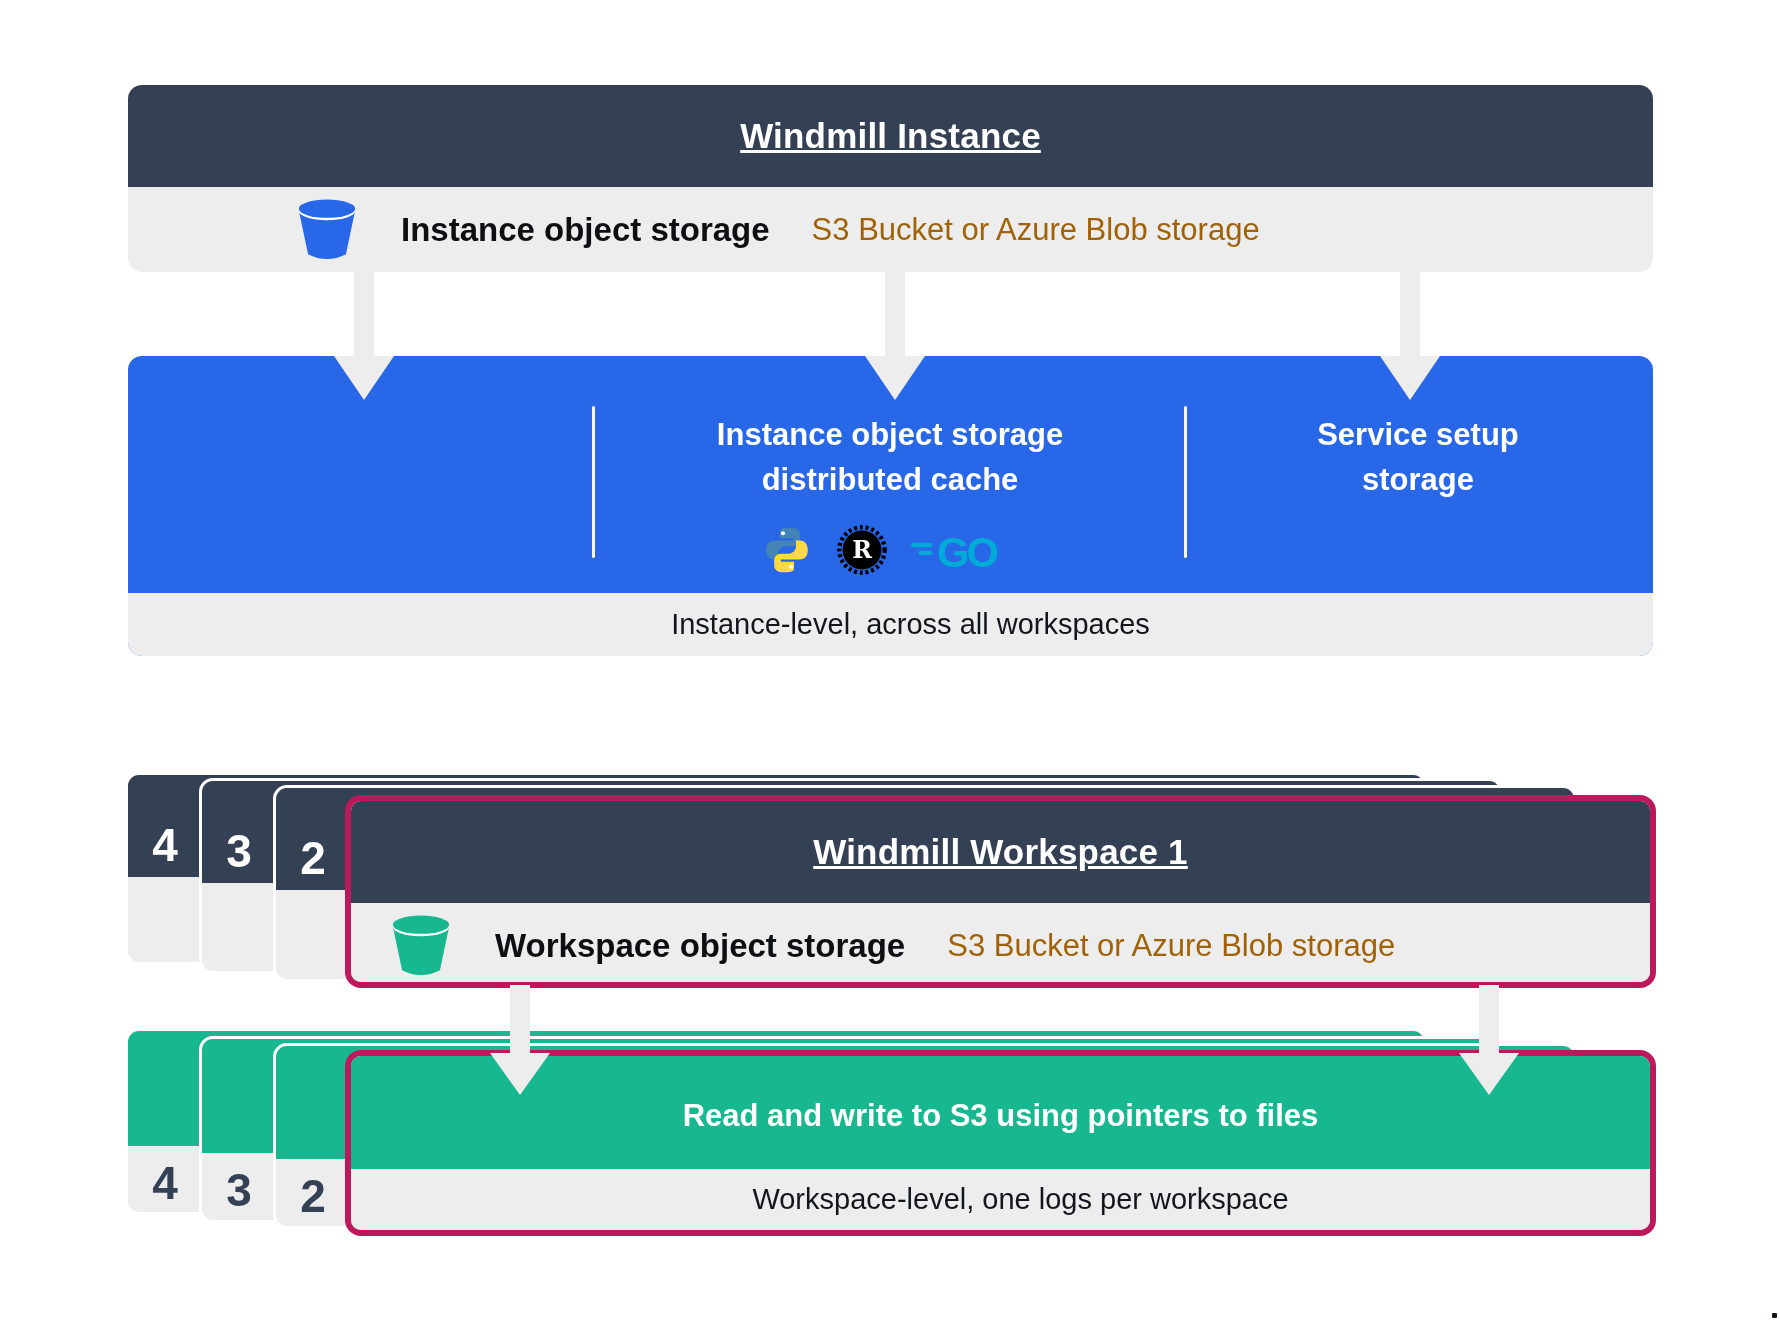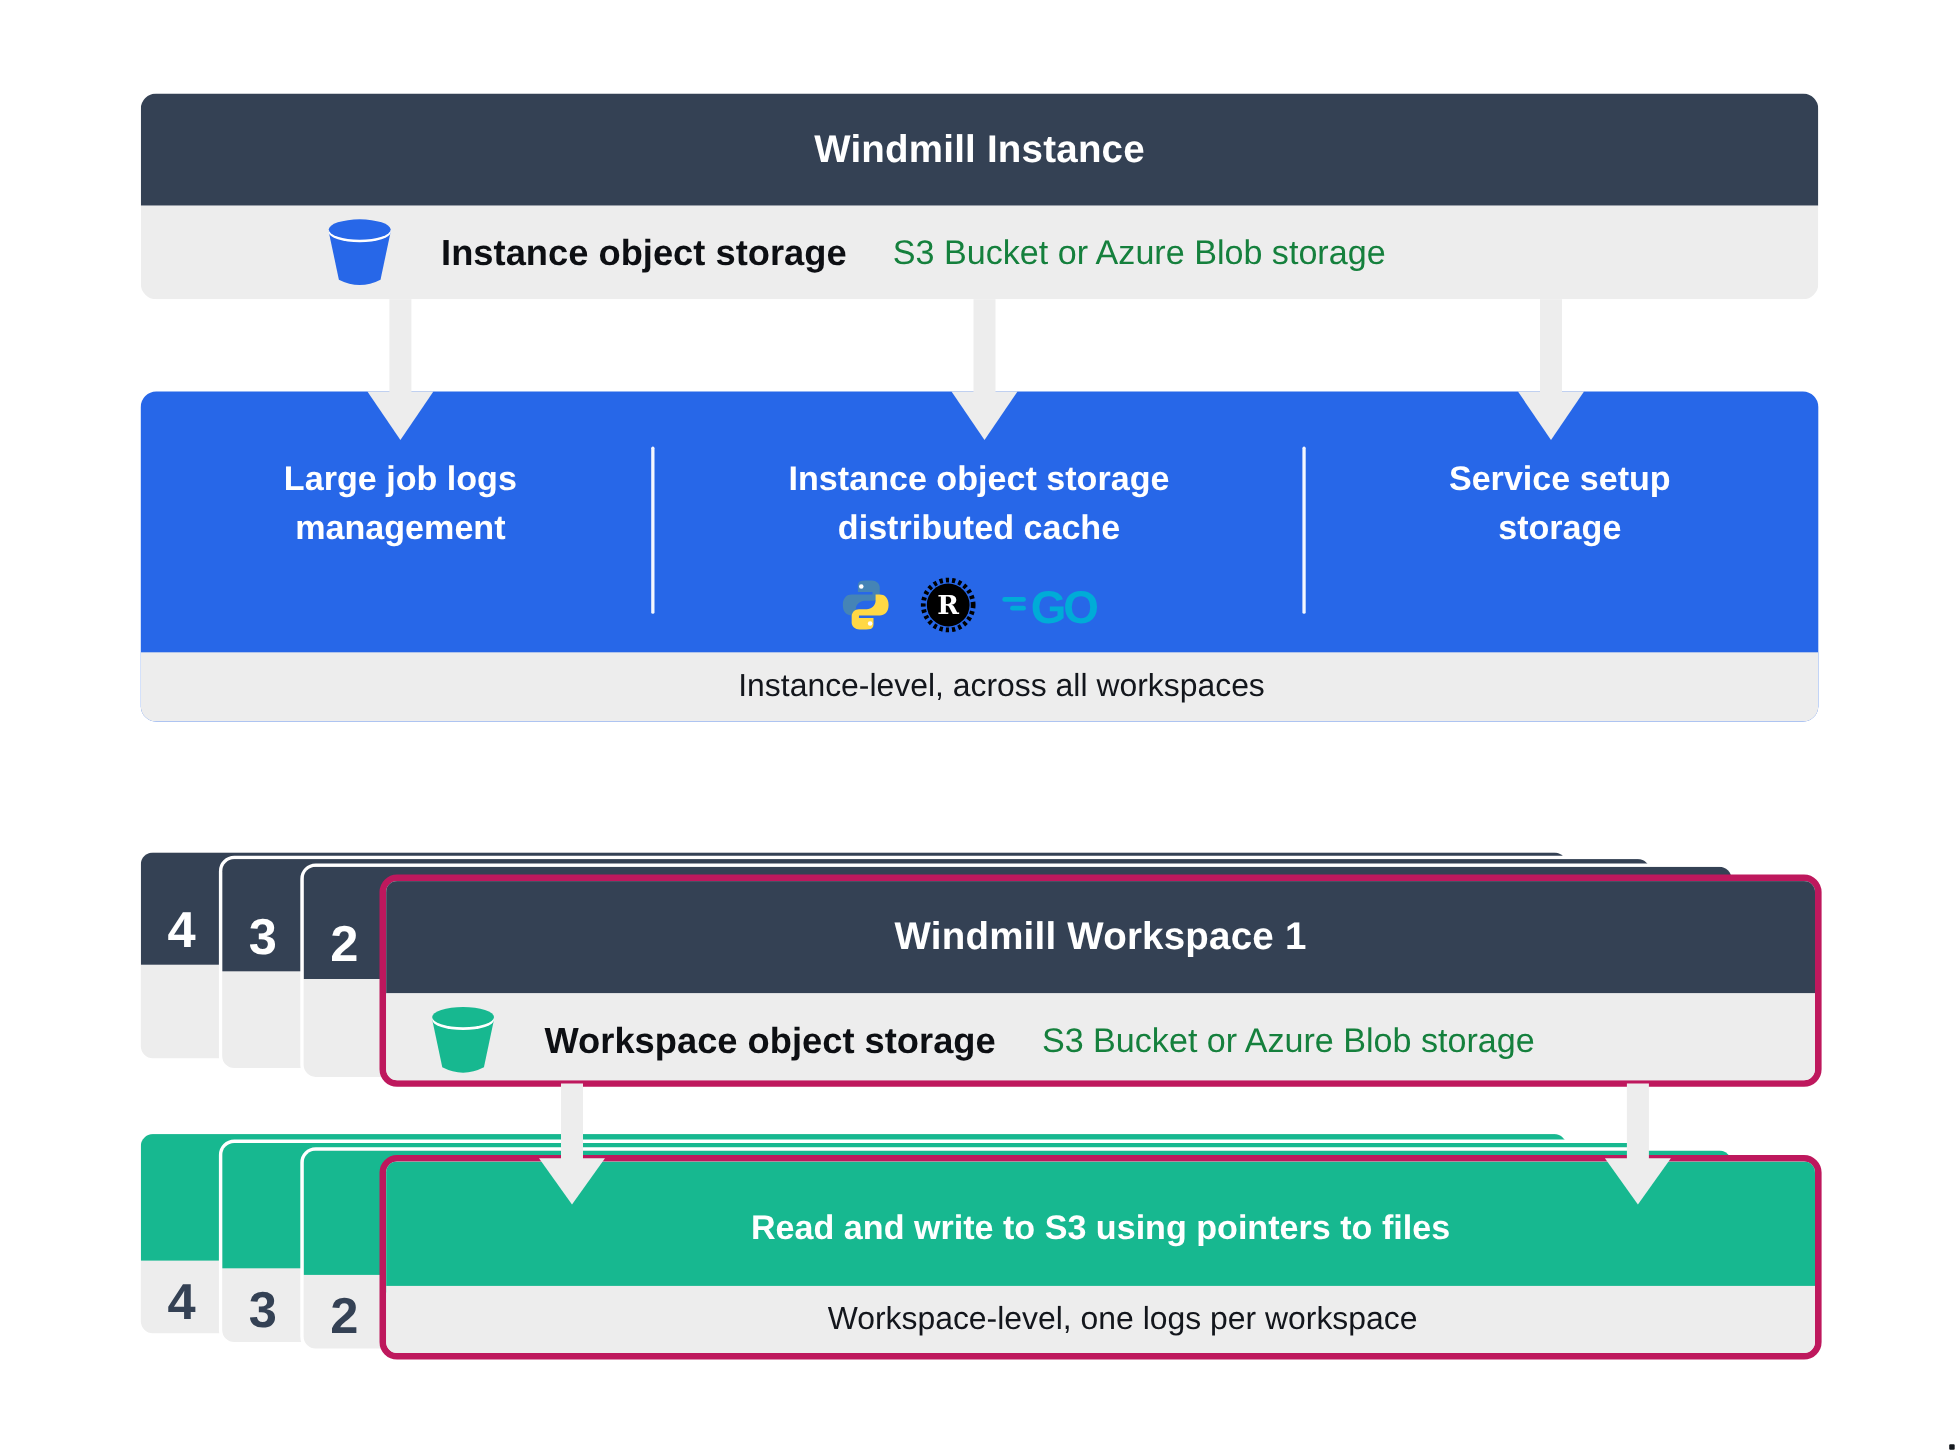--- a/index.html
+++ b/index.html
@@ -7,27 +7,27 @@
     --text-dark:#13161c; --go-cyan:#00acd7;
   }
   html,body{margin:0;padding:0;background:#fff;}
   .canvas{
     position:relative; width:1780px; height:1320px; background:#fff; overflow:hidden;
     font-family:"Liberation Sans","DejaVu Sans",sans-serif;
   }
   .card{position:absolute; border-radius:14px; overflow:hidden; box-sizing:border-box;}
   .card-header{
     background:var(--dark); color:#fff; display:flex; align-items:center; justify-content:center;
-    font-weight:bold; font-size:35px; letter-spacing:.2px;
+    font-weight:bold; font-size:35px; letter-spacing:.2px;text-decoration:underline;
   }
   .storage-row{
     background:var(--panel); display:flex; align-items:center; column-gap:42px;
   }
   .row-label{font-weight:bold; font-size:33px; color:#0d0f13; white-space:nowrap;}
-  .row-sublabel{font-size:31px; color:#15803d; white-space:nowrap;}
+  .row-sublabel{font-size:31px; color:#a16207; white-space:nowrap;}
   .bucket{display:inline-flex; line-height:0;}
   .bucket.blue{color:var(--blue);} .bucket.green{color:var(--green);}
   .stem{position:absolute; width:20px; background:var(--panel); z-index:6;}
   .tri{
     position:absolute; width:0; height:0; z-index:7;
     border-left:30px solid transparent; border-right:30px solid transparent;
     border-top:44px solid var(--panel);
   }
   .feature-label{
     position:absolute; color:#fff; font-weight:bold; font-size:31px; line-height:45px;
@@ -80,22 +80,20 @@
 
   <div class="stem" style="left:354px; top:272px; height:88px;"></div>
   <div class="stem" style="left:885px; top:272px; height:88px;"></div>
   <div class="stem" style="left:1400px; top:272px; height:88px;"></div>
   <div class="tri" style="left:334px; top:356px;"></div>
   <div class="tri" style="left:865px; top:356px;"></div>
   <div class="tri" style="left:1380px; top:356px;"></div>
 
   <div class="card" style="left:128px; top:356px; width:1525px; height:300px; background:var(--blue); z-index:1;">
 
-    <div class="feature-label" style="left:36px; top:56px; width:400px;">Large job logs
-management</div>
 
     <div class="feature-label" style="left:512px; top:56px; width:500px;">Instance object storage
 distributed cache</div>
 
     <div class="feature-label" style="left:1080px; top:56px; width:420px;">Service setup
 storage</div>
 
     <div class="vdivider" style="left:464px; top:50px; height:152px;"></div>
     <div class="vdivider" style="left:1056px; top:50px; height:152px;"></div>
 

